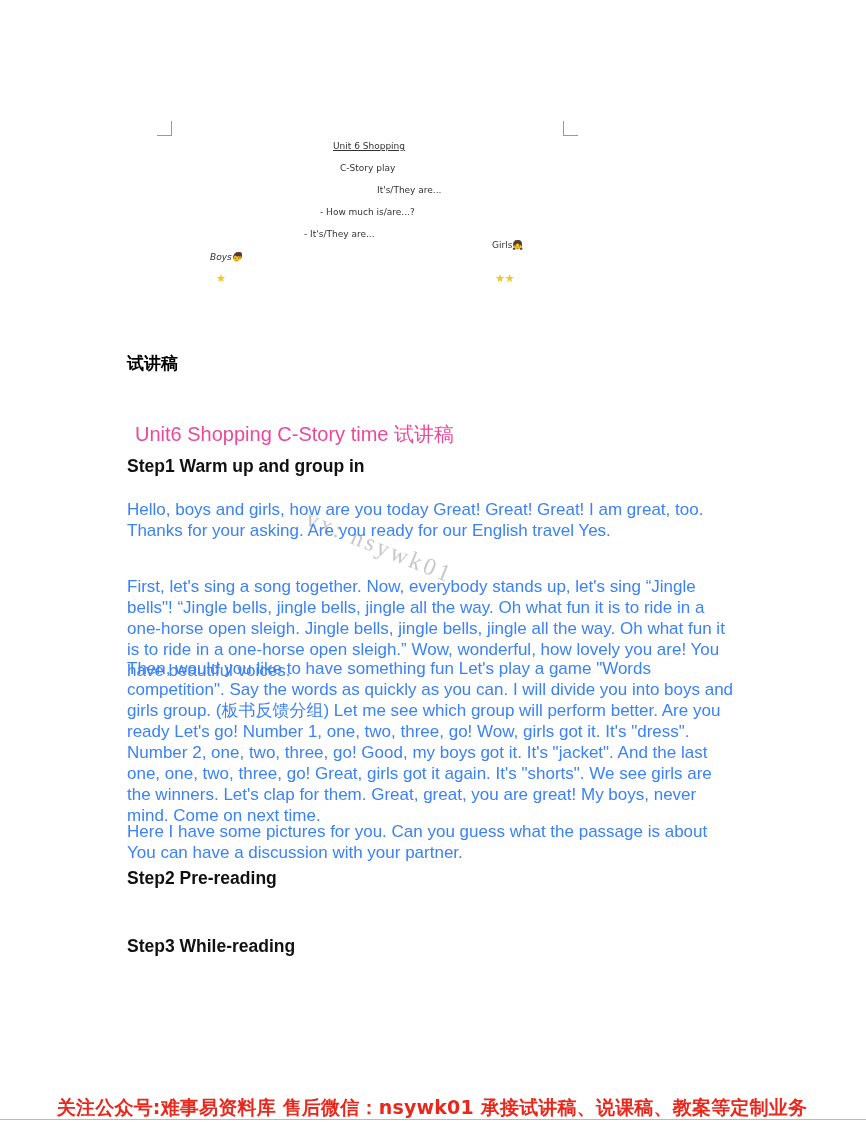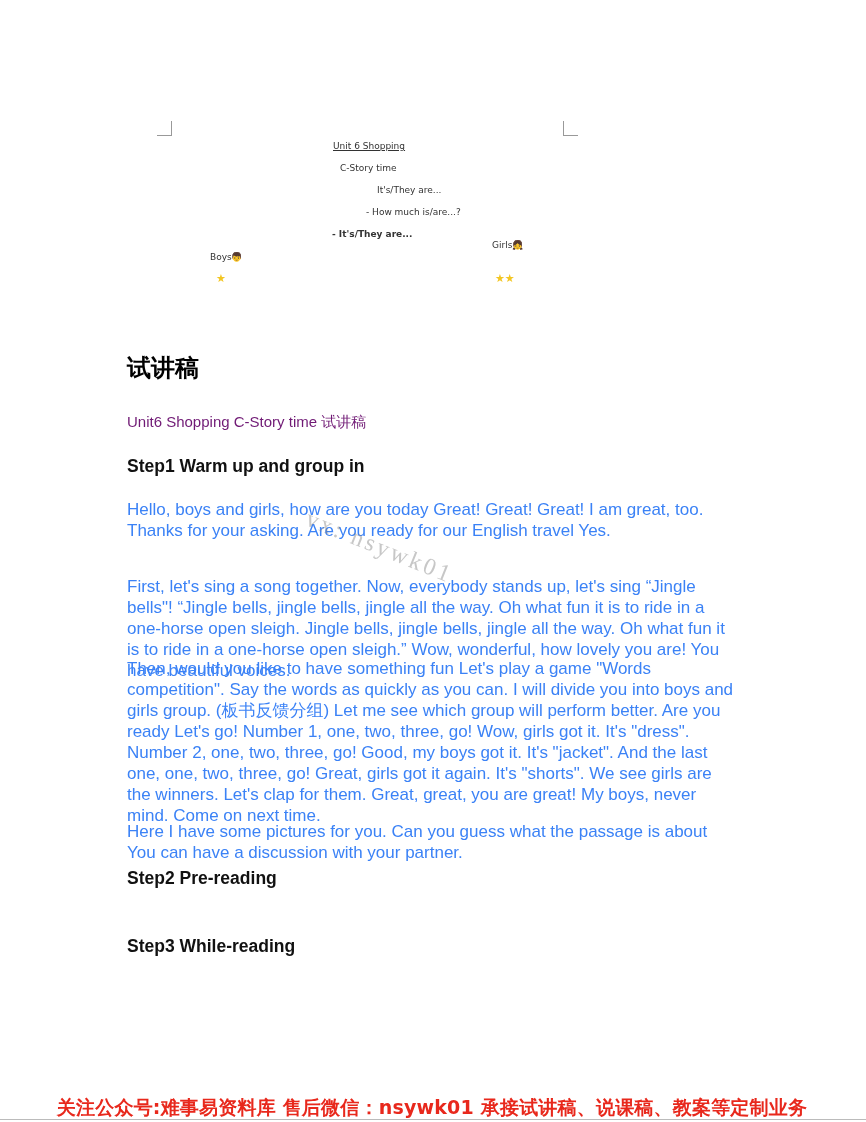--- a/index.html
+++ b/index.html
@@ -2,41 +2,41 @@
 <html><head>
   <meta charset="utf-8">
   <style>
     html, body { margin: 0; padding: 0; background: #ffffff; }
     body { width: 866px; height: 1122px; position: relative; overflow: hidden; font-family: "Liberation Sans", "DejaVu Sans", sans-serif; color: #000; }
     .corner { position: absolute; width: 14px; height: 14px; border-color: #999; border-style: solid; }
     .corner-left { left: 157px; top: 121px; border-width: 0 1px 1px 0; }
     .corner-right { left: 563px; top: 121px; border-width: 0 0 1px 1px; }
     .slide-line { position: absolute; font-size: 9px; color: #333; white-space: nowrap; font-family: "DejaVu Sans", sans-serif; }
     .star { color: #f3c623; font-size: 11px; }
-    .doc-title { position: absolute; left: 127px; top: 352px; font-size: 24px; font-weight: bold; font-family: "DejaVu Sans", sans-serif; margin: 0; }
-    .subtitle { position: absolute; left: 127px; top: 413px; font-size: 15px; color: #701a75; margin: 0; }
+    .doc-title { position: absolute; left: 127px; top: 352px; font-size: 17px; font-weight: bold; font-family: "DejaVu Sans", sans-serif; margin: 0; }
+    .subtitle { position: absolute; left: 127px; top: 413px; font-size: 20px; color: #ec4899; margin: 8px; }
     .step { position: absolute; left: 127px; font-size: 17.5px; font-weight: bold; margin: 0; color: #111; }
     .para { position: absolute; left: 127px; width: 612px; font-size: 17px; line-height: 21px; color: #3b82f6; margin: 0; }
     .watermark { position: absolute; left: 312px; top: 505px; font-size: 24px; color: rgba(130,130,130,0.45); transform: rotate(22deg); transform-origin: left top; font-family: "Liberation Serif", serif; letter-spacing: 3px; white-space: nowrap; pointer-events: none; }
     .footer-banner { position: absolute; left: 0; top: 1094px; width: 864px; height: 26px; text-align: center; color: #e8281c; font-weight: bold; font-size: 19px; line-height: 26px; white-space: nowrap; font-family: "DejaVu Sans", sans-serif; letter-spacing: 0.2px; }
     .footer-rule { position: absolute; left: 0; top: 1119px; width: 866px; height: 1px; background: #bbb; }
   </style>
 </head>
 <body>
 
 <div class="corner corner-left"></div>
 <div class="corner corner-right"></div>
 
 <div class="slide-line" style="left:333px; top:141px;text-decoration:underline;">Unit 6 Shopping</div>
-<div class="slide-line" style="left:340px; top:163px;">C-Story time</div>
+<div class="slide-line" style="left:340px; top:163px;">C-Story play</div>
 <div class="slide-line" style="left:336px; top:185px;padding-left:41px;">It's/They are...</div>
-<div class="slide-line" style="left:320px; top:207px;margin-left:46px;">- How much is/are...?</div>
-<div class="slide-line" style="left:332px; top:229px;font-weight:bold;">- It's/They are...</div>
+<div class="slide-line" style="left:320px; top:207px;">- How much is/are...?</div>
+<div class="slide-line" style="left:304px; top:229px;">- It's/They are...</div>
 
-<div class="slide-line" style="left:210px; top:252px;">
+<div class="slide-line" style="left:210px; top:252px;font-style:italic;">
   <span>Boys</span><span>👦</span>
 </div>
 <div class="slide-line star" style="left:216px; top:272px;">★</div>
 
 <div class="slide-line" style="left:492px; top:240px;">
   <span>Girls</span><span>👧</span>
 </div>
 <div class="slide-line star" style="left:495px; top:272px;">★★</div>
 
 <h1 class="doc-title">试讲稿</h1>

